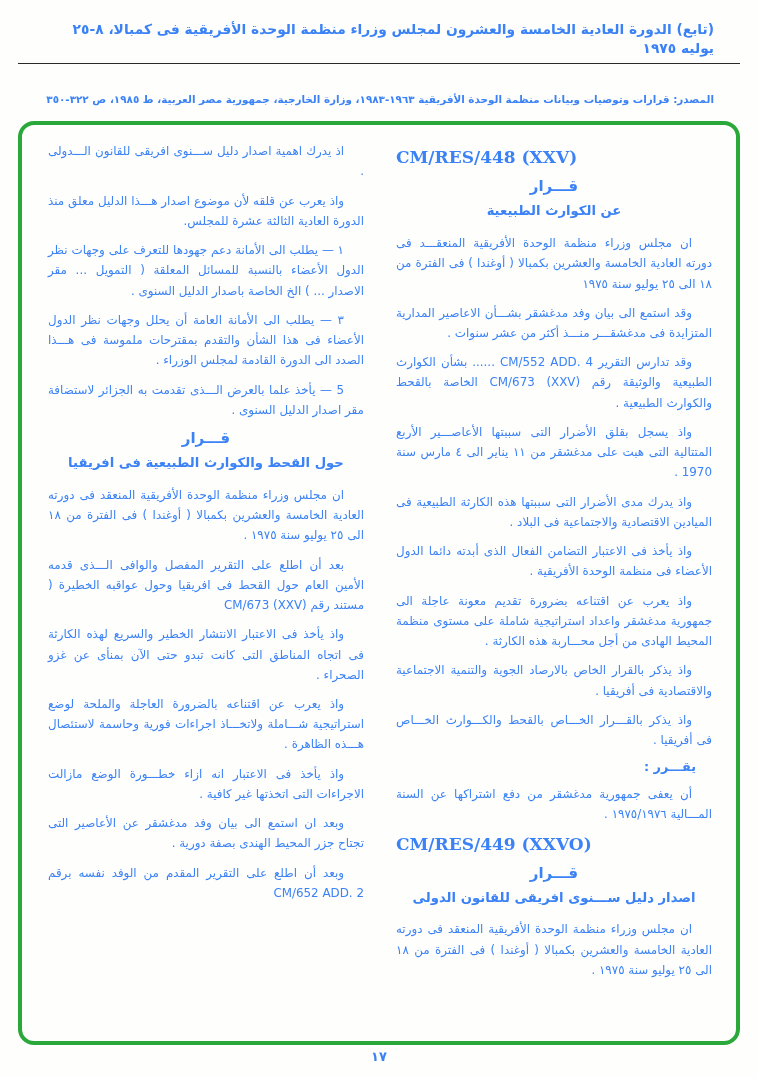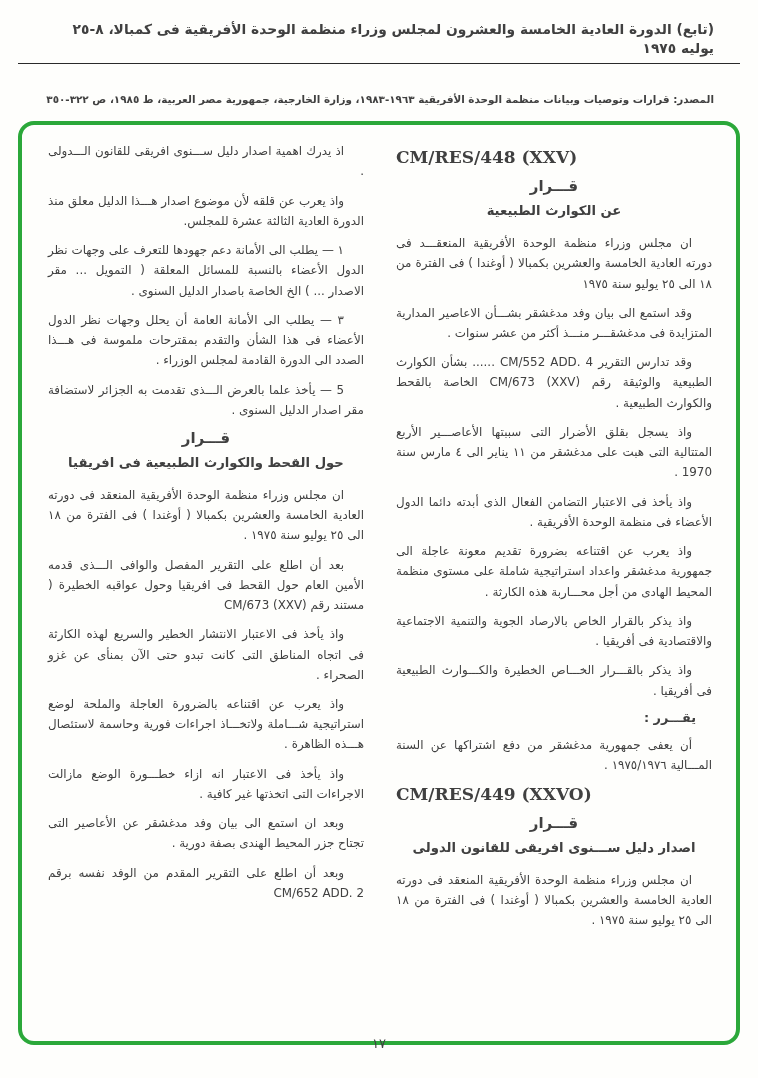--- a/index.html
+++ b/index.html
@@ -1,18 +1,18 @@
 <!DOCTYPE html>
 <html lang="ar"><head>
 <meta charset="utf-8">
 <style>
   html,body{margin:0;padding:0;background:#ffffff;}
   .page{
     width:758px;height:1078px;margin:0 auto;position:relative;
-    background:#fefefc;direction:rtl;color:#404040;
+    background:#fefefc;direction:rtl;color:#3b82f6;
     font-family:"DejaVu Sans",sans-serif;box-sizing:border-box;overflow:hidden;
   }
   .header{padding:20px 44px 0 44px;}
   .header-line1{font-size:13.8px;font-weight:bold;text-align:right;line-height:1.35;}
   .header-rule{border:none;border-top:1.6px solid #2a2a2a;margin:6px -26px 5px -26px;}
   .header-line2{font-size:10.4px;font-weight:bold;text-align:right;margin-top:29px;}
   .frame{
     box-sizing:border-box;margin:16px 18px 0 18px;height:924px;
     border:4px solid #2ba83a;border-radius:16px;
     padding:16px 24px 16px 26px;display:flex;gap:32px;overflow:hidden;
@@ -20,21 +20,21 @@
   .col{flex:1;min-width:0;}
   .ref{
     direction:ltr;text-align:left;unicode-bidi:isolate;
     font-family:"DejaVu Serif",serif;font-weight:bold;font-size:17px;
     margin:6px 0 10px 0;
   }
   .title{text-align:center;font-weight:bold;font-size:15px;margin:8px 0 6px 0;}
   .subtitle{text-align:center;font-weight:bold;font-size:13.2px;margin:0 0 12px 0;line-height:1.5;}
   .para{font-size:11.9px;line-height:1.7;text-align:justify;text-indent:20px;margin:0 0 9px 0;}
   .decree{font-weight:bold;font-size:12.8px;margin:4px 0 10px 0;text-indent:16px;}
-  .pagenum{position:absolute;bottom:27px;left:0;right:0;text-align:center;font-size:13px;font-weight:normal;}
+  .pagenum{position:absolute;bottom:14px;left:0;right:0;text-align:center;font-size:13px;font-weight:bold;}
 </style>
 </head>
 <body>
 
 <div class="page">
 
   <header class="header">
     <div class="header-line1">(تابع) الدورة العادية الخامسة والعشرون لمجلس وزراء منظمة الوحدة الأفريقية فى كمبالا، ٨-٢٥ يوليه ١٩٧٥</div>
     <hr class="header-rule">
     <div class="header-line2">المصدر:  قرارات وتوصيات وبيانات منظمة الوحدة الأفريقية ١٩٦٣-١٩٨٣، وزارة الخارجية، جمهورية مصر العربية، ط ١٩٨٥، ص ٣٢٢-٣٥٠</div>
@@ -43,24 +43,25 @@
   <main class="frame">
 
     <section class="col">
       <div class="ref">CM/RES/448  (XXV)</div>
       <h3 class="title">قـــرار</h3>
       <h4 class="subtitle">عن الكوارث الطبيعية</h4>
       <p class="para">ان مجلس وزراء منظمة الوحدة الأفريقية المنعقـــد فى دورته العادية الخامسة والعشرين بكمبالا ( أوغندا ) فى الفترة من ١٨ الى ٢٥ يوليو سنة ١٩٧٥</p>
       <p class="para">وقد استمع الى بيان وفد مدغشقر بشـــأن الاعاصير المدارية المتزايدة فى مدغشقـــر منـــذ أكثر من عشر سنوات .</p>
       <p class="para">وقد تدارس التقرير CM/552 ADD. 4 ...... بشأن الكوارث الطبيعية والوثيقة رقم CM/673 (XXV) الخاصة بالقحط والكوارث الطبيعية .</p>
       <p class="para">واذ يسجل بقلق الأضرار التى سببتها الأعاصـــير الأربع المتتالية التى هبت على مدغشقر من ١١ يناير الى ٤ مارس سنة 1970 .</p>
+      <p class="para">واذ يدرك مدى الأضرار التى سببتها هذه الكارثة الطبيعية فى الميادين الاقتصادية والاجتماعية فى البلاد .</p>
       <p class="para">واذ يأخذ فى الاعتبار التضامن الفعال الذى أبدته دائما الدول الأعضاء فى منظمة الوحدة الأفريقية .</p>
       <p class="para">واذ يعرب عن اقتناعه بضرورة تقديم معونة عاجلة الى جمهورية مدغشقر واعداد استراتيجية شاملة على مستوى منظمة المحيط الهادى من أجل محـــاربة هذه الكارثة .</p>
       <p class="para">واذ يذكر بالقرار الخاص بالارصاد الجوية والتنمية الاجتماعية والاقتصادية فى أفريقيا .</p>
-      <p class="para">واذ يذكر بالقـــرار الخـــاص الخطيرة والكـــوارث الطبيعية فى أفريقيا .</p>
+      <p class="para">واذ يذكر بالقـــرار الخـــاص بالقحط والكـــوارث الخـــاص فى أفريقيا .</p>
       <p class="decree">يقـــرر :</p>
       <p class="para">أن يعفى جمهورية مدغشقر من دفع اشتراكها عن السنة المـــالية ١٩٧٥/١٩٧٦ .</p>
       <div class="ref">CM/RES/449  (XXVO)</div>
       <h3 class="title">قـــرار</h3>
       <h4 class="subtitle">اصدار دليل ســـنوى افريقى للقانون الدولى</h4>
       <p class="para">ان مجلس وزراء منظمة الوحدة الأفريقية المنعقد فى دورته العادية الخامسة والعشرين بكمبالا ( أوغندا ) فى الفترة من ١٨ الى ٢٥ يوليو سنة ١٩٧٥ .</p>
     </section>
 
     <section class="col">
       <p class="para">اذ يدرك اهمية اصدار دليل ســـنوى افريقى للقانون الـــدولى .</p>

